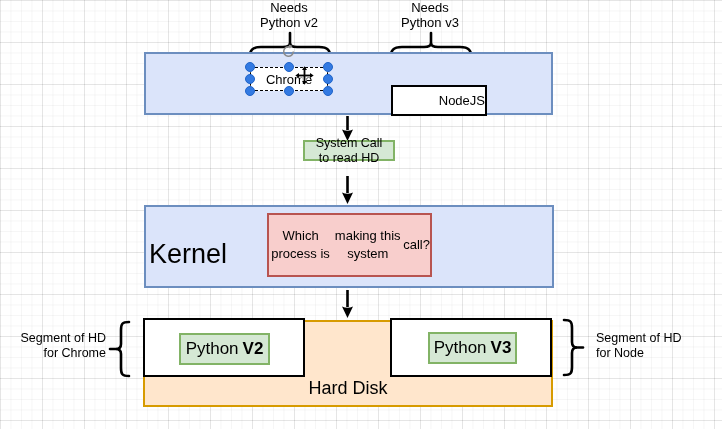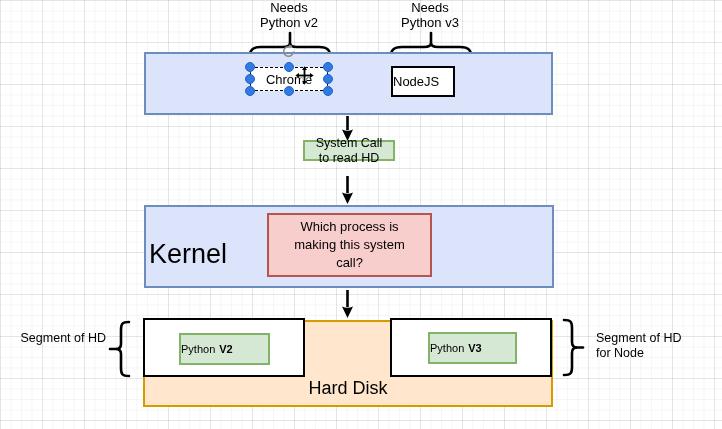--- a/index.html
+++ b/index.html
@@ -36,54 +36,54 @@
     display:flex; align-items:center; justify-content:center; font-size:13px;}
   .handle{position:absolute; width:8px; height:8px; border-radius:50%;
     background:#337ae2; border:1px solid #2064c8; box-sizing:content-box;}
   .h-tl{left:-6px; top:-6px;} .h-tm{left:calc(50% - 5px); top:-6px;} .h-tr{right:-6px; top:-6px;}
   .h-ml{left:-6px; top:calc(50% - 5px);} .h-mr{right:-6px; top:calc(50% - 5px);}
   .h-bl{left:-6px; bottom:-6px;} .h-bm{left:calc(50% - 5px); bottom:-6px;} .h-br{right:-6px; bottom:-6px;}
   .rotate-handle{left:281px; top:44px;}
   .move-cursor{left:295px; top:66px;}
 
   
-  .nodejs-box{left:391px; top:66px; width:64px; height:31px; background:#fff;
+  .nodejs-box{left:391px; top:85px; width:96px; height:31px; background:#fff;
     border:2px solid #000; box-sizing:border-box;
-    display:flex; align-items:center; justify-content:flex-start; font-size:13px;}
+    display:flex; align-items:center; justify-content:flex-end; font-size:13px;}
 
   
   .arrow-1{left:341px; top:116px;}
   .arrow-2{left:341px; top:176px;}
   .arrow-3{left:341px; top:290px;}
 
   
   .syscall-box{left:303px; top:140px; width:92px; height:21px;
     background:#d5e8d4; border:2px solid #82b366; box-sizing:border-box;
     display:flex; flex-direction:column; align-items:center; justify-content:center;
     font-size:12.5px; line-height:15px; text-align:left;}
 
   
   .kernel-box{left:144px; top:205px; width:410px; height:83px;
     background:#dbe4fa; border:2px solid #6c8ebf; box-sizing:border-box;}
   .kernel-label{left:149px; top:205px; height:98px; display:flex; align-items:center;
     font-size:27px;}
   .red-box{left:267px; top:213px; width:165px; height:64px;
     background:#f8cecc; border:2px solid #b85450; box-sizing:border-box;
-    display:flex; flex-direction:column; align-items:center; justify-content:center;
+    display:flex; flex-direction:row; align-items:center; justify-content:center;
     font-size:13px; line-height:18px; text-align:center;}
 
   
   .orange-box{left:143px; top:320px; width:410px; height:87px;
     background:#ffe6cc; border:2px solid #d79b00; box-sizing:border-box;}
   .harddisk-label{left:143px; top:378px; width:410px; text-align:center; font-size:18px;}
   .seg-box{background:#fff; border:2.5px solid #000; box-sizing:border-box;}
   .seg-left{left:143px; top:318px; width:162px; height:59px;}
   .seg-right{left:390px; top:318px; width:162px; height:59px;}
   .py-box{background:#d5e8d4; border:2px solid #82b366; box-sizing:border-box;
-    display:flex; align-items:center; justify-content:flex-start; font-size:11px;}
+    display:flex; align-items:center; justify-content:center; font-size:17px;}
   .py-v2{left:179px; top:333px; width:91px; height:32px;}
   .py-v3{left:428px; top:332px; width:89px; height:32px;}
   .py-box b{margin-left:4px;}
 
   
   .brace-left{left:108px; top:320px;}
   .brace-right{left:562px; top:318px;}
   .seg-chrome-label{left:0px; top:331px; width:106px; text-align:right; font-size:12.5px;}
   .seg-node-label{left:596px; top:331px; width:130px; text-align:left; font-size:12.5px;}
 </style>
@@ -196,19 +196,20 @@
     <path d="M21,2 C14,2 13,4 13,10 L13,24 C13,28 11,29 8,29 C11,29 13,30 13,34 L13,48 C13,54 14,56 21,56" fill="none" stroke="#000" stroke-width="2.6" stroke-linecap="round"></path>
     <path d="M8,29 L2,29" fill="none" stroke="#000" stroke-width="2.6" stroke-linecap="round"></path>
   </svg>
   <svg class="abs brace-right" width="23" height="59" viewBox="0 0 23 59">
     <path d="M2,2 C9,2 10,4 10,10 L10,24 C10,28 12,29.5 15,29.5 C12,29.5 10,31 10,35 L10,49 C10,55 9,57 2,57" fill="none" stroke="#000" stroke-width="2.6" stroke-linecap="round"></path>
     <path d="M15,29.5 L21,29.5" fill="none" stroke="#000" stroke-width="2.6" stroke-linecap="round"></path>
   </svg>
 
   <div class="lbl seg-chrome-label">
     <span class="ln">Segment of HD</span>
+    <span class="ln">for Chrome</span>
   </div>
   <div class="lbl seg-node-label">
     <span class="ln">Segment of HD</span>
     <span class="ln">for Node</span>
   </div>
 
 </div>
 
 </body></html>

